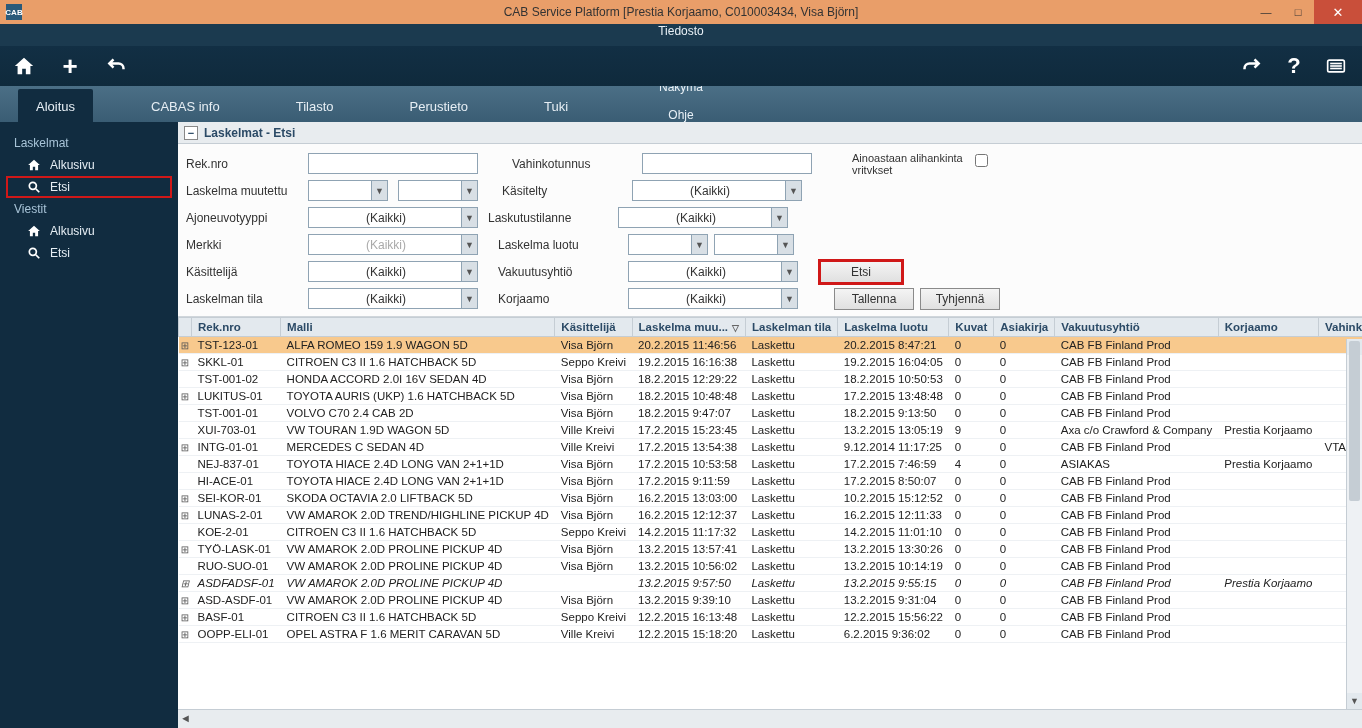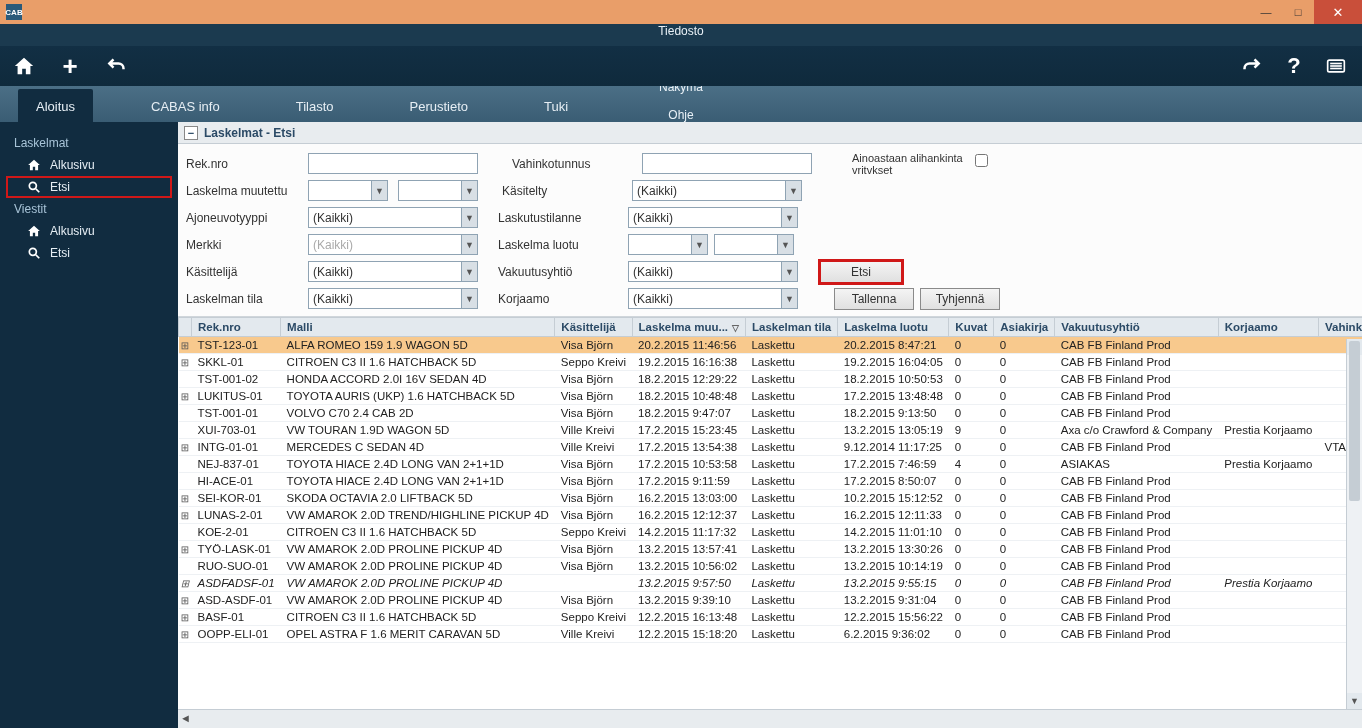--- a/index.html
+++ b/index.html
@@ -41,21 +41,21 @@
 .panel-header .collapse { width:14px; height:14px; border:1px solid #888; display:flex; align-items:center; justify-content:center; font-size:11px; background:#fff;}
 
 .filter-area { padding:6px 8px 4px 8px; background:#fcfcfc; border-bottom:1px solid #d0d6db;}
 .filter-row { display:flex; align-items:center; height:27px; gap:10px;}
 .filter-row label { width:112px; font-size:12px; color:#333;}
 .filter-row label.col2 { width:120px; }
 .txt { width:170px; height:21px; border:1px solid #8fa3b3; font-size:12px; padding:0 4px; background:#fff;}
 .combo { height:21px; border:1px solid #8fa3b3; background:#fff; display:flex; align-items:center; font-size:12px; position:relative; padding:0 18px 0 4px; color:#333;}
 .combo.disabled { color:#aaa;}
 .combo .arrow { position:absolute; right:0; top:0; width:16px; height:100%; background:#d8dfe5; border-left:1px solid #8fa3b3; display:flex; align-items:center; justify-content:center; font-size:9px; color:#555;}
-.combo.w170 { width:170px;}
+.combo.w170 { width:170px;justify-content:center;}
 .combo.w80 { width:80px;}
 .chk-area { display:flex; align-items:flex-start; gap:12px; font-size:11px; color:#333; margin-left:30px;}
 .chk-area input { margin-top:2px;}
 .btn { width:80px; height:22px; border:1px solid #8a8a8a; background:linear-gradient(#f4f4f4,#e0e0e0); font-size:12px; color:#333; display:flex; align-items:center; justify-content:center;}
 .btn.primary { border:3px solid #d01818; width:86px; height:26px;}
 
 
 .tbl-wrap { flex:1; overflow:hidden; position:relative; background:#fff;}
 table { border-collapse:collapse; width:100%; font-size:11.5px; color:#222;}
 thead th { background:#e3e9ee; border:1px solid #c5cdd4; text-align:left; padding:3px 6px; font-weight:bold; color:#2b4a66; position:sticky; top:0; white-space:nowrap;}
@@ -70,20 +70,21 @@
 .vscroll .arr.up{ top:0;} .vscroll .arr.dn{ bottom:0;}
 
 .hscroll-row { height:19px; background:#e8ecef; border-top:1px solid #c5cdd4; position:relative;}
 .hscroll-row .larr { position:absolute; left:2px; top:2px; font-size:11px; color:#555;}
 </style>
 </head>
 <body>
 
 <div class="titlebar">
   <span class="icon-box">CAB</span>
+  <span class="title">CAB Service Platform  [Prestia Korjaamo, C010003434, Visa Björn]</span>
   <div class="win-btns">
     <div class="win-btn">—</div>
     <div class="win-btn">□</div>
     <div class="win-btn close">✕</div>
   </div>
 </div>
 
 <div class="menubar">
   <span>Tiedosto</span>
   <span>Perustieto</span>
@@ -202,21 +203,21 @@
             <span>(Kaikki)</span>
             <span class="arrow">▼</span>
           </div>
       </div>
       <div class="filter-row">
         <label>Ajoneuvotyyppi</label>
         <div class="combo w170">
             <span>(Kaikki)</span>
             <span class="arrow">▼</span>
           </div>
-        <label class="col2" style="margin-left:10px">Laskutustilanne</label>
+        <label class="col2" style="">Laskutustilanne</label>
         <div class="combo w170">
             <span>(Kaikki)</span>
             <span class="arrow">▼</span>
           </div>
       </div>
       <div class="filter-row">
         <label>Merkki</label>
         <div class="combo w170 disabled">
             <span>(Kaikki)</span>
             <span class="arrow">▼</span>

